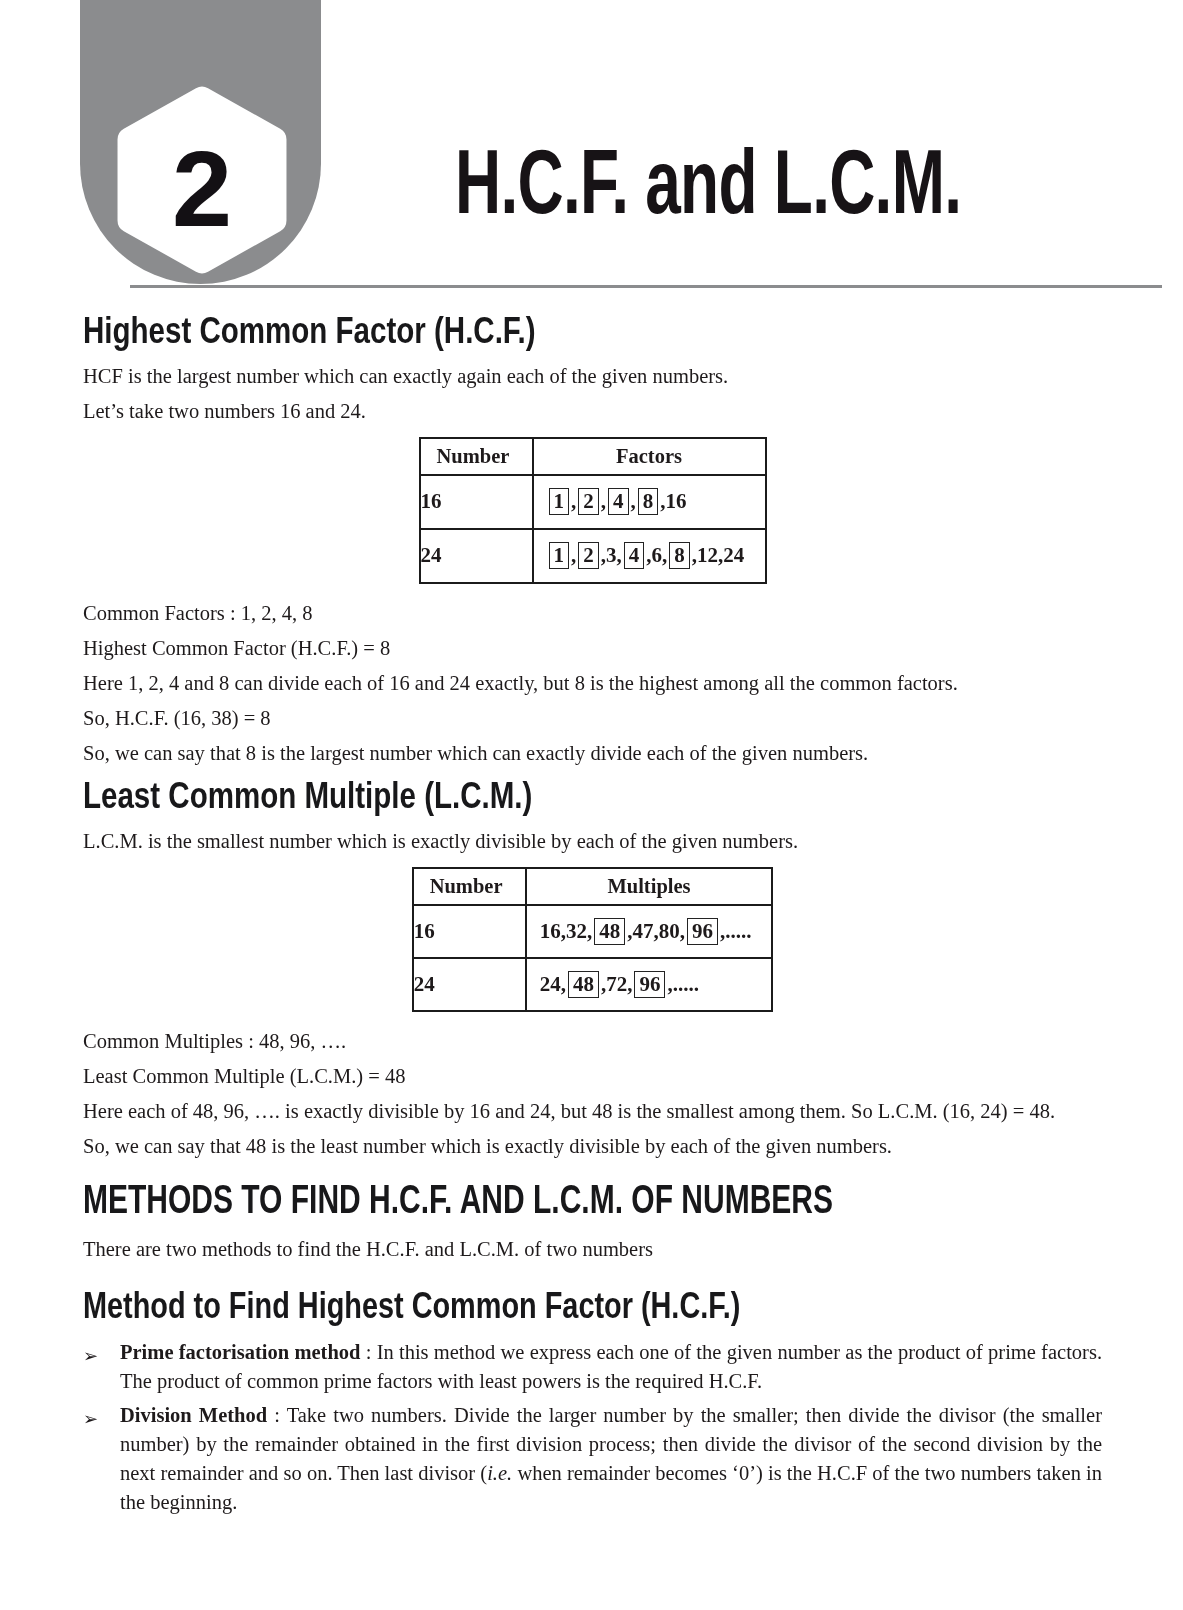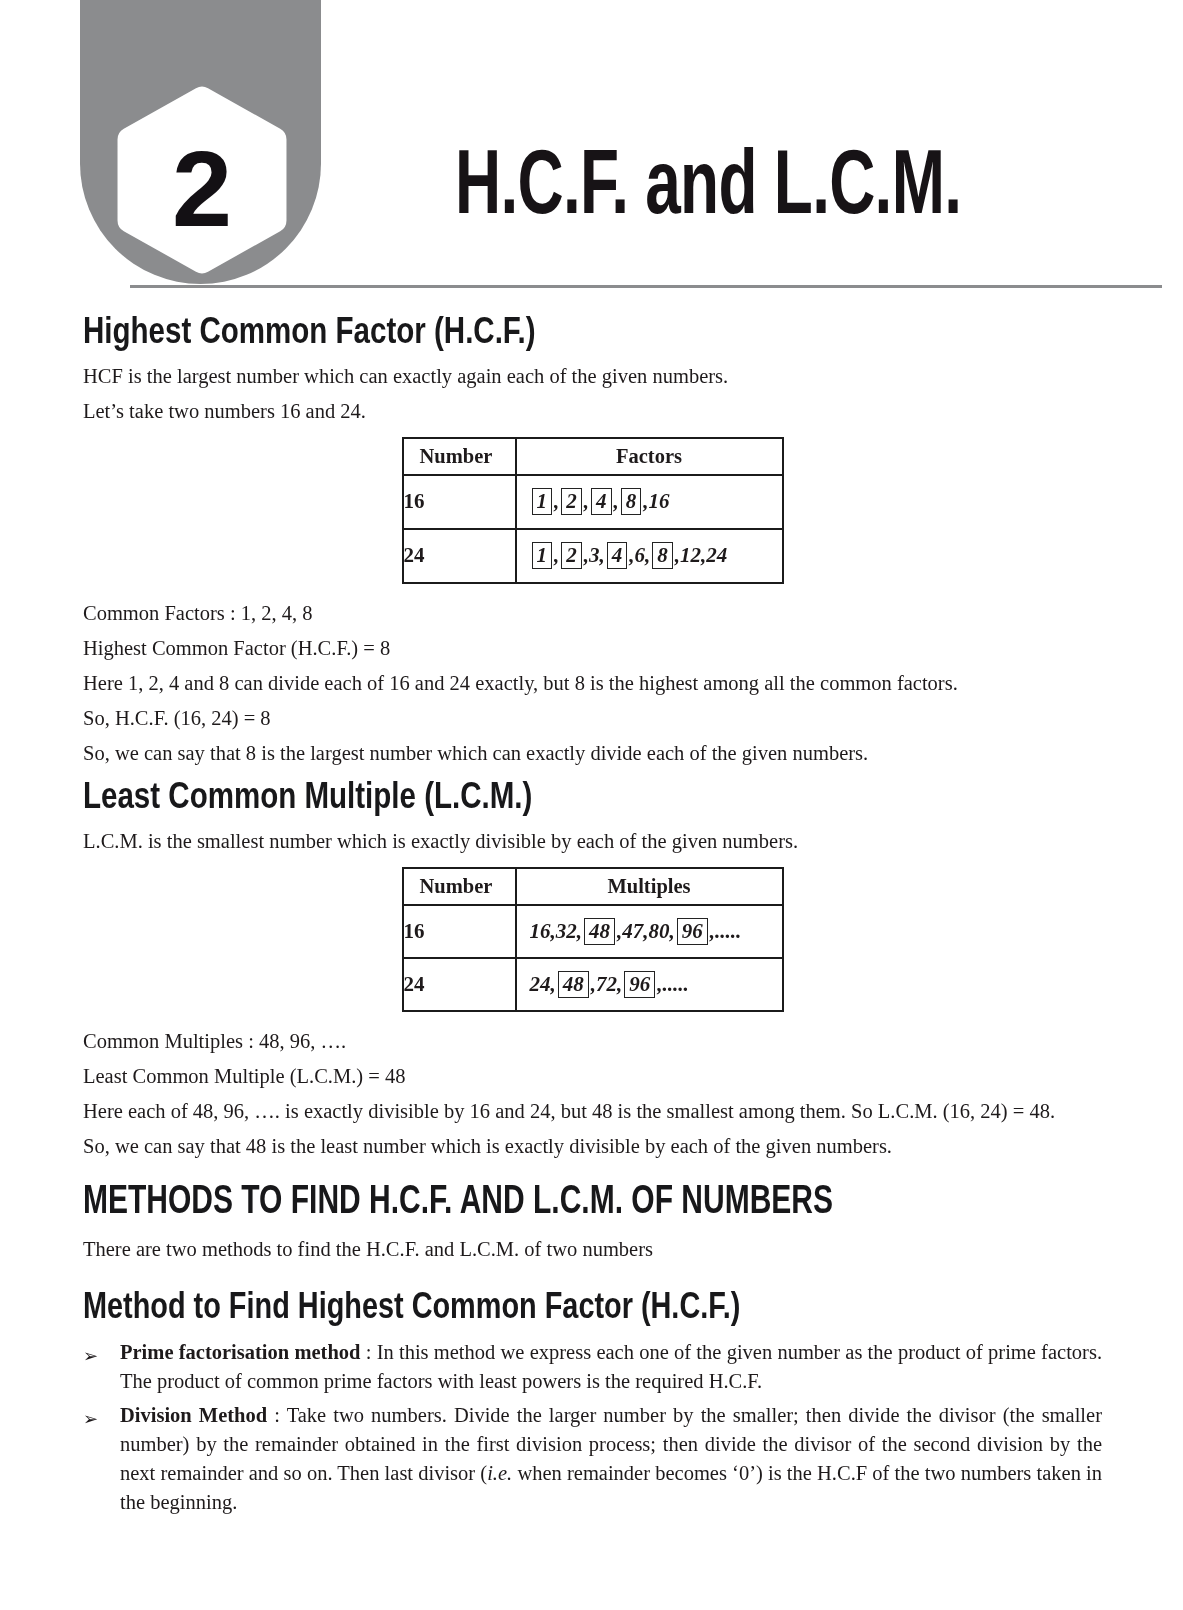--- a/index.html
+++ b/index.html
@@ -92,23 +92,23 @@
     border-collapse: collapse;
     margin: 8px auto 12px auto;
     font-size: 21px;
     font-weight: bold;
   }
   table.num-table th, table.num-table td {
     border: 2.5px solid #1b1b1b;
   }
   table.num-table th { height: 37px; padding: 0 16px; font-size: 20.5px; }
   th.col-number, td.cell-number { width: 113px; text-align: left; }
-  th.col-list { width: 267px; }
+  th.col-list { width: 233px; }
   td.cell-number { height: 54px; }
-  td.cell-list { padding-left: 13px; padding-right: 20px; white-space: nowrap; font-style: italic; }
+  td.cell-list { padding-left: 13px; padding-right: 20px; white-space: nowrap; }
   .boxed {
     display: inline-block;
     border: 1.5px solid #232323;
     padding: 0 4px;
     margin: 0 2px;
     line-height: 1.2;
   }
   .tbl2 td.cell-number { height: 53px; }
   
   .bullets { margin-top: 2px; }
@@ -167,21 +167,21 @@
         <tr>
           <td class="cell-number">24</td>
           <td class="cell-list"><span class="boxed">1</span>,<span class="boxed">2</span>,<span>3</span>,<span class="boxed">4</span>,<span>6</span>,<span class="boxed">8</span>,<span>12</span>,<span>24</span></td>
         </tr>
       </tbody>
     </table>
 
     <p class="body-line">Common Factors : 1, 2, 4, 8</p>
     <p class="body-line">Highest Common Factor (H.C.F.) = 8</p>
     <p class="body-line">Here 1, 2, 4 and 8 can divide each of 16 and 24 exactly, but 8 is the highest among all the common factors.</p>
-    <p class="body-line">So, H.C.F. (16, 24) = 8</p>
+    <p class="body-line">So, H.C.F. (16, 38) = 8</p>
     <p class="body-line">So, we can say that 8 is the largest number which can exactly divide each of the given numbers.</p>
 
     <h2 class="h-sub mt-lcm-head">Least Common Multiple (L.C.M.)</h2>
     <p class="body-line">L.C.M. is the smallest number which is exactly divisible by each of the given numbers.</p>
 
     <table class="num-table tbl2">
       <thead>
         <tr>
           <th class="col-number">Number</th>
           <th class="col-list">Multiples</th>

